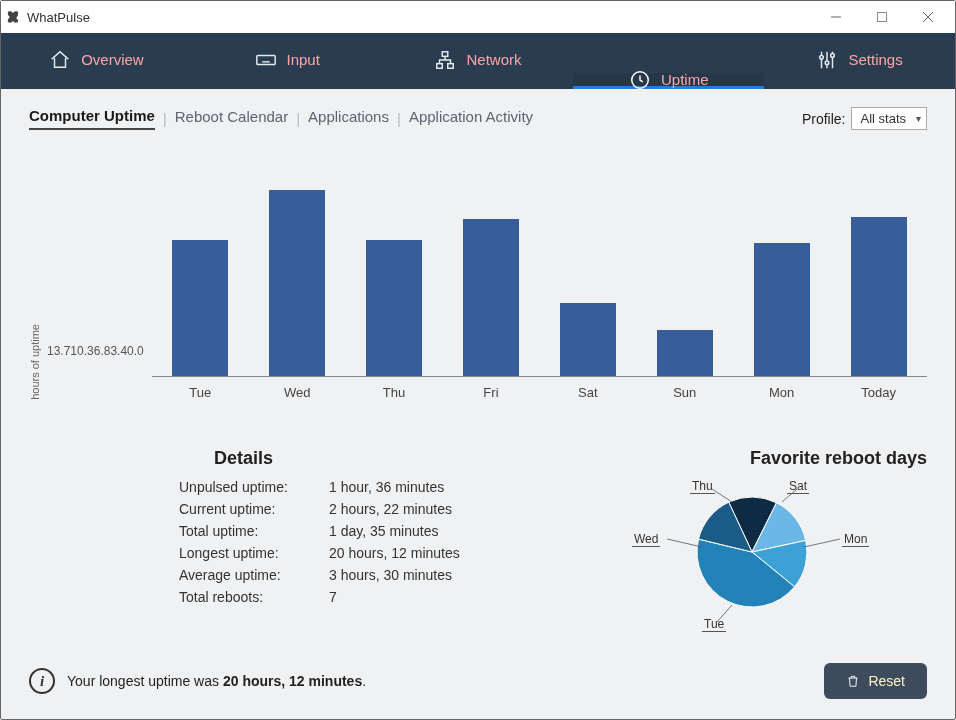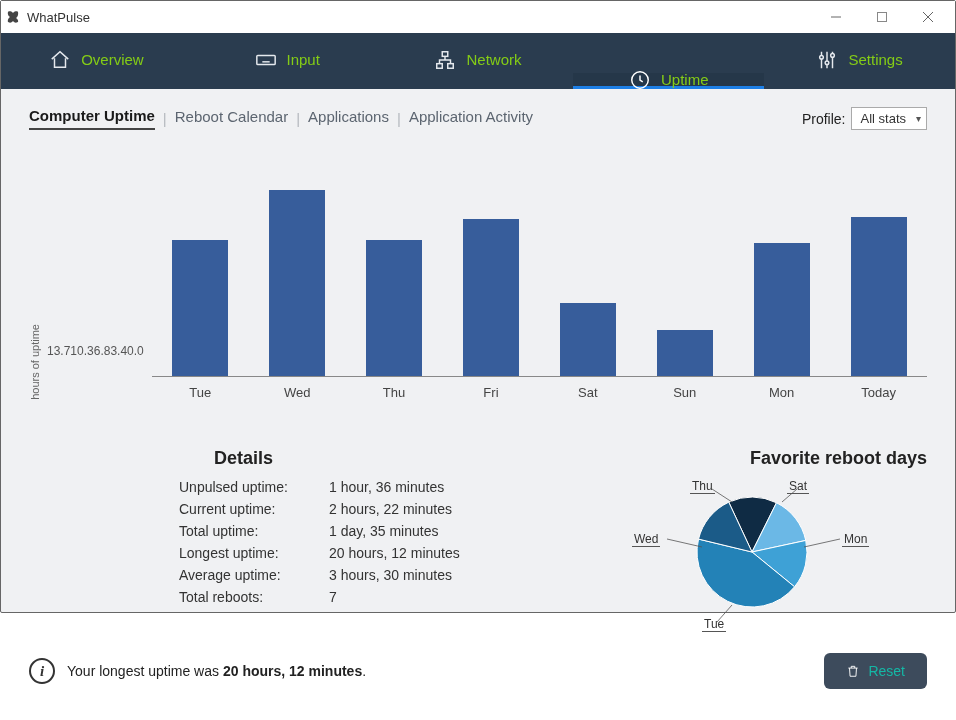--- a/index.html
+++ b/index.html
@@ -1,24 +1,24 @@
 <!DOCTYPE html>
 <html><head>
 <meta charset="utf-8">
 <style>
   * { box-sizing: border-box; margin: 0; padding: 0; }
   html, body { width: 956px; height: 720px; overflow: hidden; font-family: "Segoe UI", Arial, sans-serif; }
-  .window { width: 956px; height: 613px; background: #f0f1f3; display: flex; flex-direction: column; border: 1px solid #666; border-radius: 2px; }
+  .window { width: 956px; height: 720px; background: #f0f1f3; display: flex; flex-direction: column; border: 1px solid #666; border-radius: 2px; }
   .titlebar { height: 32px; background: #fff; display: flex; align-items: center; padding: 0 4px; }
   .titlebar .title { font-size: 13px; color: #333; margin-left: 6px; }
   .titlebar .spacer { flex: 1; }
   .titlebar .win-btn { width: 46px; height: 32px; display: flex; align-items: center; justify-content: center; color: #666; font-size: 12px; }
   .titlebar .win-btn svg { width: 12px; height: 12px; }
   .tabbar { height: 56px; background: #2a3c4f; display: flex; }
-  .tabbar .tab { flex: 1; display: flex; align-items: center; justify-content: center; gap: 10px; color: #84cc16; font-size: 15px; cursor: pointer; border-bottom: 3px solid transparent; }
+  .tabbar .tab { flex: 1; display: flex; align-items: center; justify-content: center; gap: 10px; color: #fca5a5; font-size: 15px; cursor: pointer; border-bottom: 3px solid transparent; }
   .tabbar .tab.active { background: #253749; border-bottom-color: #1d7fe6; margin-top: 40px; }
   .tabbar .tab svg { width: 22px; height: 22px; stroke: #e5e9ee; fill: none; stroke-width: 1.6; }
   .tabbar .tab.active svg { stroke: #fff; }
   .content { flex: 1; padding: 18px 28px 0 28px; display: flex; flex-direction: column; }
   .subtabs { display: flex; align-items: center; gap: 0; font-size: 15px; color: #5c6570; }
   .subtabs .st { cursor: pointer; padding-bottom: 4px; }
   .subtabs .st.active { color: #1a1a1a; font-weight: 600; border-bottom: 2px solid #444; }
   .subtabs .sep { margin: 0 8px; color: #b5b9bf; }
   .subtabs .spacer { flex: 1; }
   .profile-lbl { font-size: 14px; color: #222; margin-right: 6px; }
@@ -46,21 +46,21 @@
   .fav h3 { font-size: 18px; font-weight: 700; color: #222; margin-bottom: 8px; }
   .pie-wrap { position: relative; width: 260px; height: 160px; margin: 0 auto; }
   .pie-label { position: absolute; font-size: 12px; color: #333; }
   .pie-label .u { border-bottom: 1px solid #555; padding: 0 2px; }
 
   .footer { display: flex; align-items: center; padding: 16px 28px 20px 28px; gap: 12px; }
   .footer .info-icon { width: 26px; height: 26px; border: 2px solid #333; border-radius: 50%; display: flex; align-items: center; justify-content: center; font-style: italic; font-weight: bold; font-family: Georgia, serif; font-size: 15px; color: #333; }
   .footer .msg { font-size: 14px; color: #222; }
   .footer .msg b { font-weight: 700; }
   .footer .spacer { flex: 1; }
-  .footer .reset-btn { background: #3d4b5c; color: #14b8a6; border: none; padding: 10px 22px; border-radius: 6px; font-size: 14px; display: flex; align-items: center; gap: 8px; cursor: pointer; }
+  .footer .reset-btn { background: #3d4b5c; color: #fef9c3; border: none; padding: 10px 22px; border-radius: 6px; font-size: 14px; display: flex; align-items: center; gap: 8px; cursor: pointer; }
   .footer .reset-btn svg { width: 14px; height: 14px; stroke: #fff; fill: none; stroke-width: 1.6; }
 
   .app-icon { width: 16px; height: 16px; }
 </style>
 </head>
 <body>
 
 <div class="window">
 
   <div class="titlebar">

